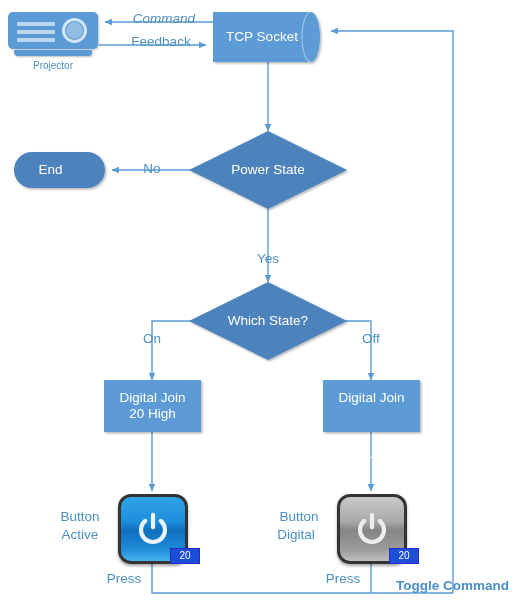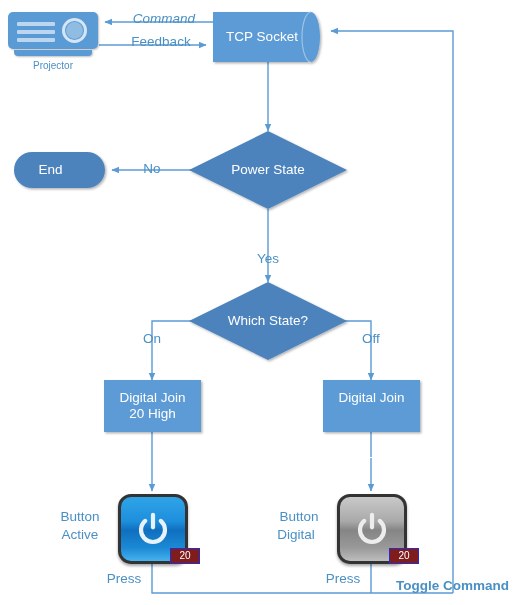--- a/index.html
+++ b/index.html
@@ -26,21 +26,21 @@
   .proj-lens-in{position:absolute;left:58px;top:10px;width:17px;height:17px;
        background:#8FBCE0;border-radius:50%;}
 
   
   .pbtn{position:absolute;width:70px;height:70px;border-radius:13px;
         border:3px solid #333333;box-sizing:border-box;
         box-shadow:0 2px 3px rgba(0,0,0,.35);}
   .pbtn.blue{background:linear-gradient(180deg,#2FA4E8 0%,#1E8FDC 38%,#0F6FBF 52%,#1C8AD6 80%,#46B2EE 100%);}
   .pbtn.gray{background:linear-gradient(180deg,#C9C9C9 0%,#A9A9A9 38%,#858585 52%,#9A9A9A 80%,#BDBDBD 100%);}
   .pwr{position:absolute;left:50%;top:50%;transform:translate(-50%,-52%);}
-  .badge{position:absolute;width:30px;height:16px;background:#7f1d1d;
+  .badge{position:absolute;width:30px;height:16px;background:#1d4ed8;
          border:1px solid #2a2acc;box-sizing:border-box;color:#fff;
          font-size:10px;line-height:14px;text-align:center;font-family:"Liberation Sans",sans-serif;}
 </style>
 </head>
 <body>
 
 <div id="stage">
 
   <svg class="layer" viewBox="0 0 520 605">
     <defs>

